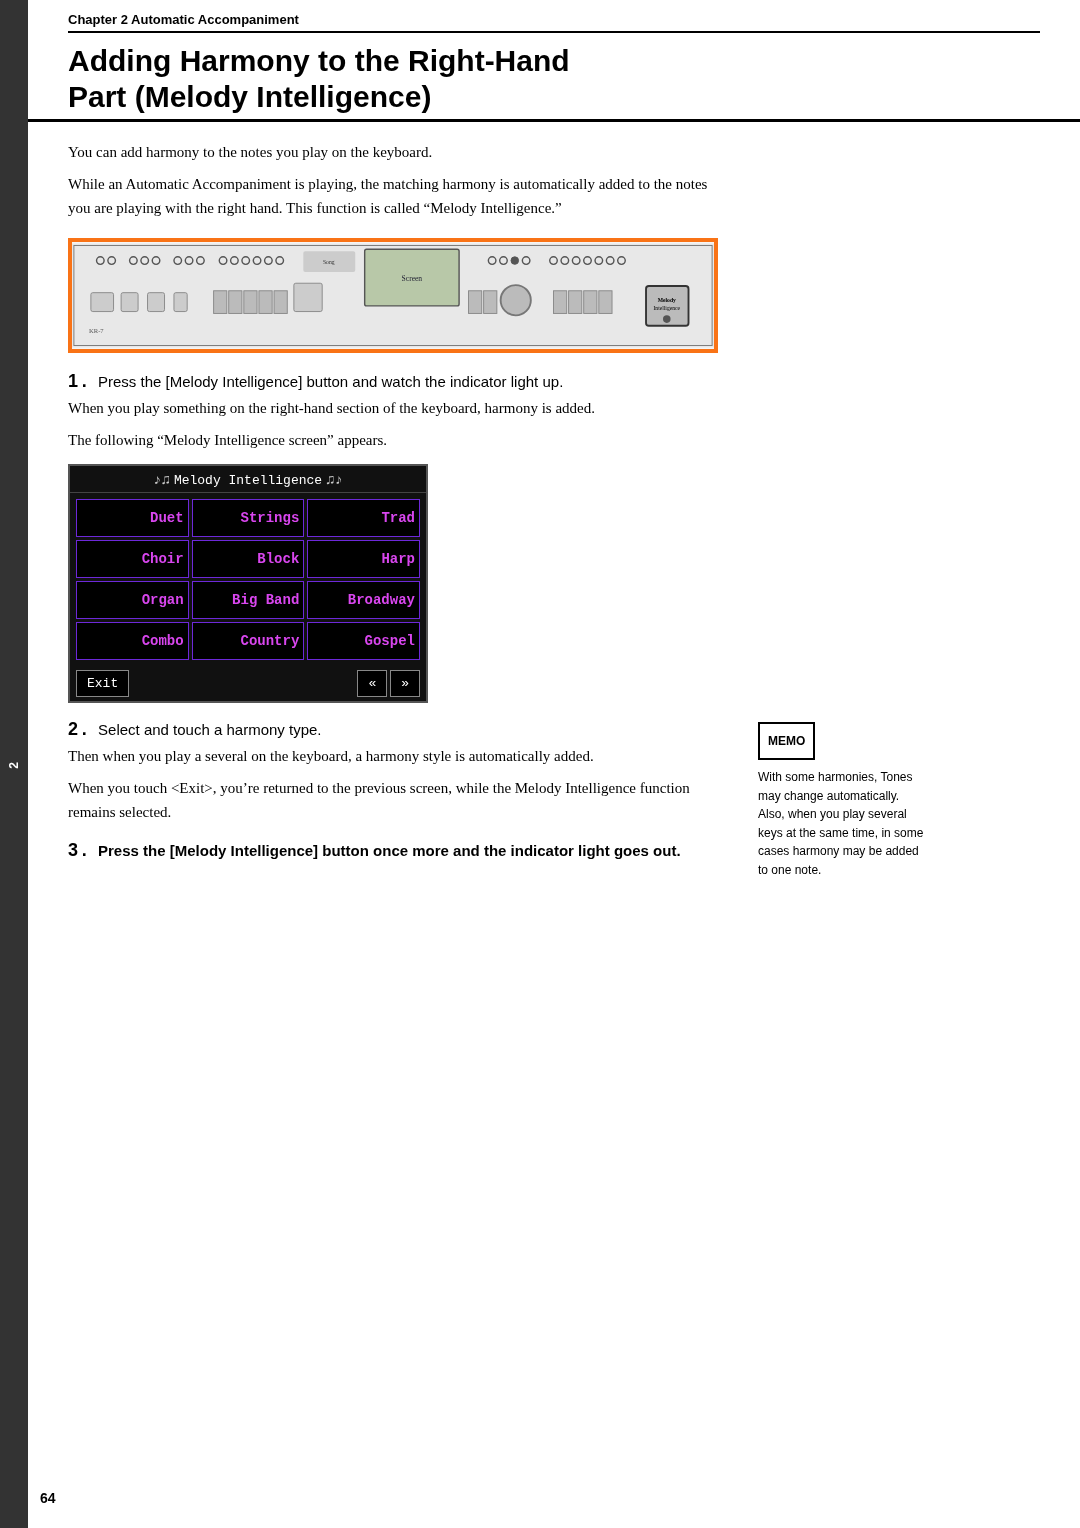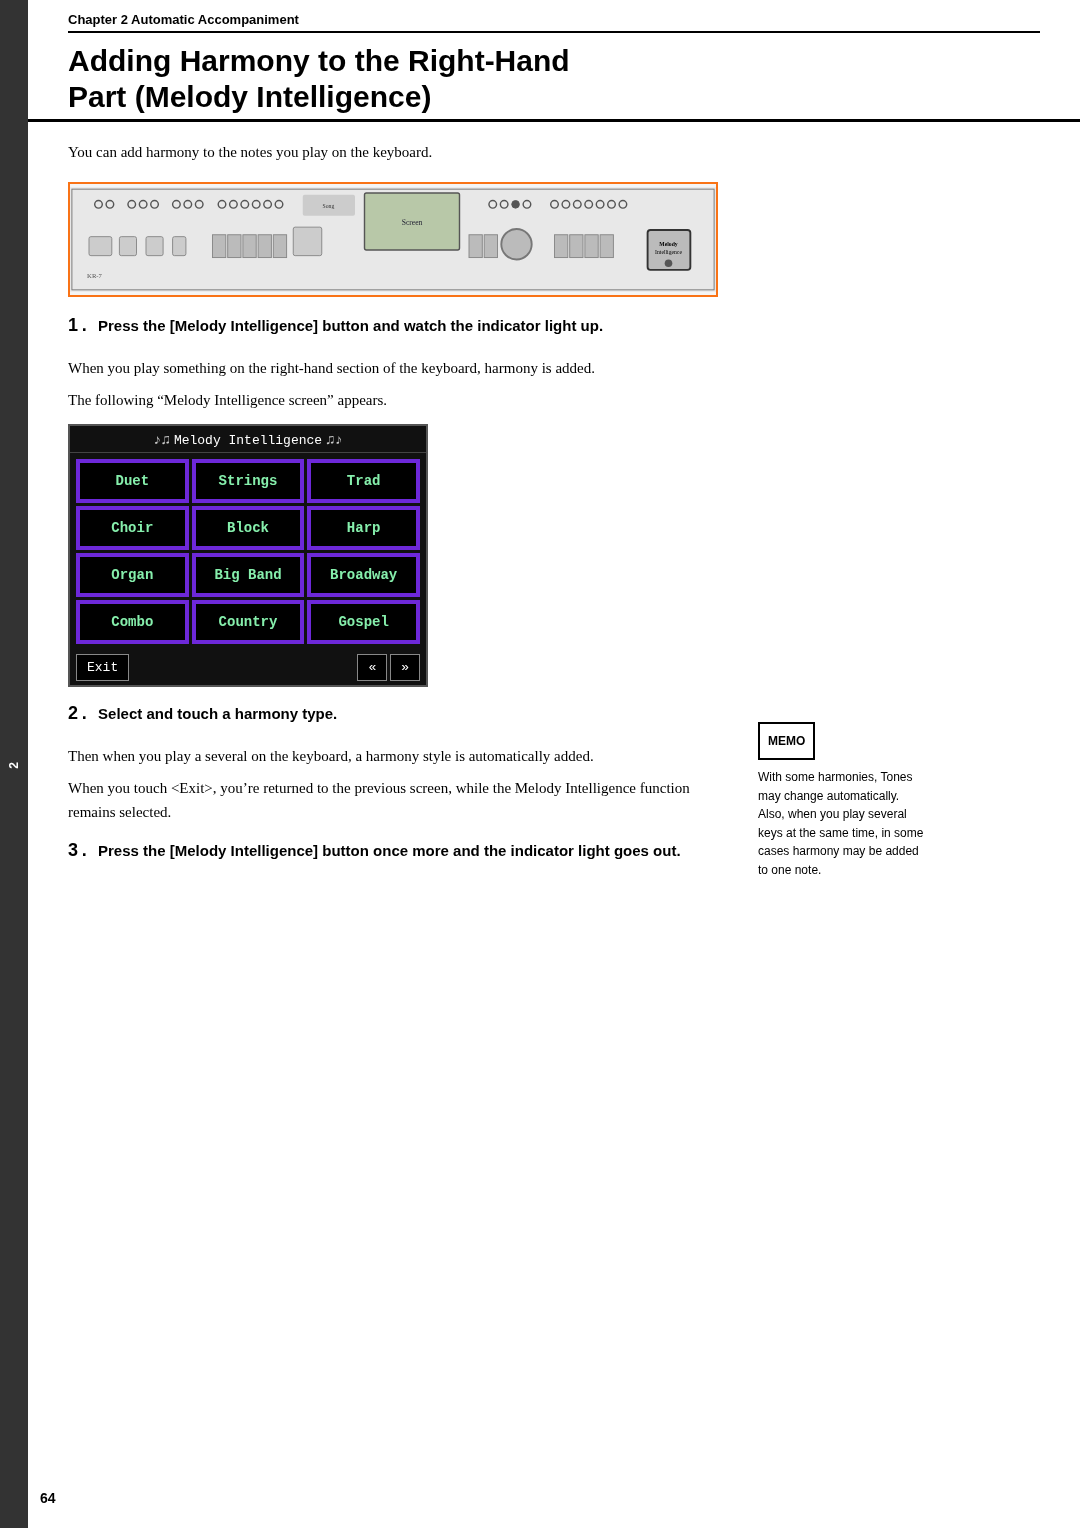--- a/index.html
+++ b/index.html
@@ -74,44 +74,44 @@
     }
     .intro-text {
       margin-top: 18px;
       line-height: 1.6;
       font-size: 15px;
     }
     .intro-text p {
       margin-bottom: 8px;
     }
     .keyboard-image-box {
-      border: 2px solid #f97316;
+      border: 4px solid #f97316;
       margin: 18px 0;
       background: #f5f5f5;
       height: 115px;
       position: relative;
       overflow: hidden;
     }
     .step-section {
       margin-bottom: 16px;
     }
     .step-number {
       font-size: 18px;
       font-weight: bold;
       font-family: Arial, sans-serif;
       display: inline;
     }
     .step-title {
       font-size: 15px;
-      font-weight: bold;
+      font-weight: normal;
       font-family: Arial, sans-serif;
       display: inline;
     }
     .step-body {
-      margin-top: 20px;
+      margin-top: 4px;
       line-height: 1.6;
       font-size: 15px;
     }
     .step-body p {
       margin-bottom: 8px;
     }
     
     .melody-screen {
       border: 2px solid #555;
       background: #111;
@@ -137,23 +137,23 @@
       color: #ccc;
     }
     .melody-grid {
       display: grid;
       grid-template-columns: 1fr 1fr 1fr;
       gap: 3px;
       padding: 6px;
     }
     .melody-btn {
       background: #000;
-      border: 4px solid #6d28d9;
-      color: #86efac;
-      text-align: center;
+      border: 1px solid #6d28d9;
+      color: #d946ef;
+      text-align: right;
       padding: 10px 4px;
       font-size: 14px;
       font-family: 'Courier New', monospace;
       font-weight: bold;
       cursor: pointer;
     }
     .melody-footer {
       display: flex;
       align-items: center;
       padding: 4px 6px;
@@ -241,20 +241,21 @@
         <span>Adding Harmony to the Right-Hand</span><br>
         <span>Part (Melody Intelligence)</span>
       </div>
     </div>
 
     <div class="content-row">
       <div class="left-column">
 
         <div class="intro-text">
           <p>You can add harmony to the notes you play on the keyboard.</p>
+          <p>While an Automatic Accompaniment is playing, the matching harmony is automatically added to the notes you are playing with the right hand. This function is called “Melody Intelligence.”</p>
         </div>
 
         <div class="keyboard-image-box">
           <svg class="kboard-art" viewBox="0 0 680 110" xmlns="http://www.w3.org/2000/svg">
 
             <rect width="680" height="110" fill="#e8e8e8"></rect>
             <rect x="2" y="2" width="676" height="106" fill="none" stroke="#777" stroke-width="1"></rect>
 
             <circle cx="30" cy="18" r="4" fill="none" stroke="#555" stroke-width="1.5"></circle>
             <circle cx="42" cy="18" r="4" fill="none" stroke="#555" stroke-width="1.5"></circle>

